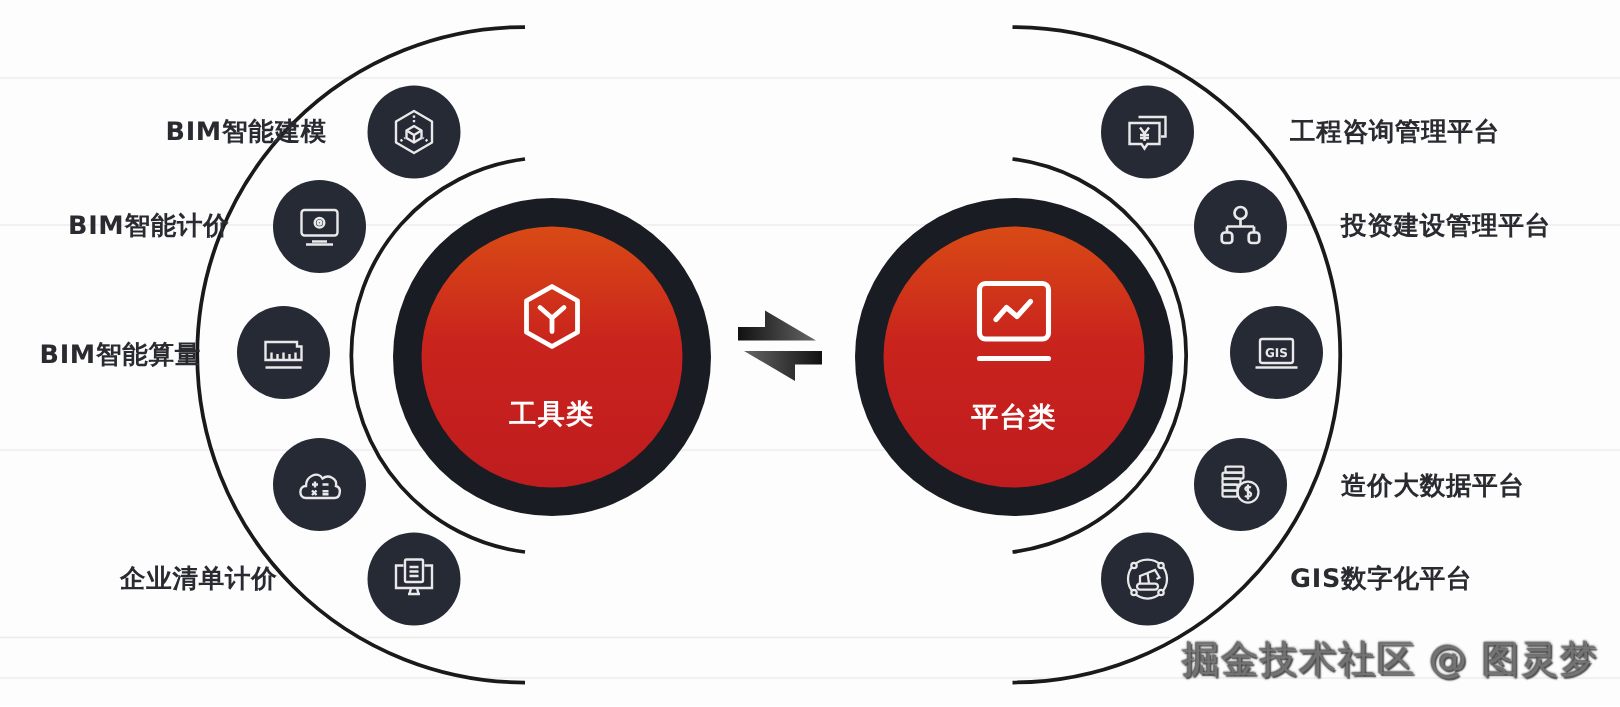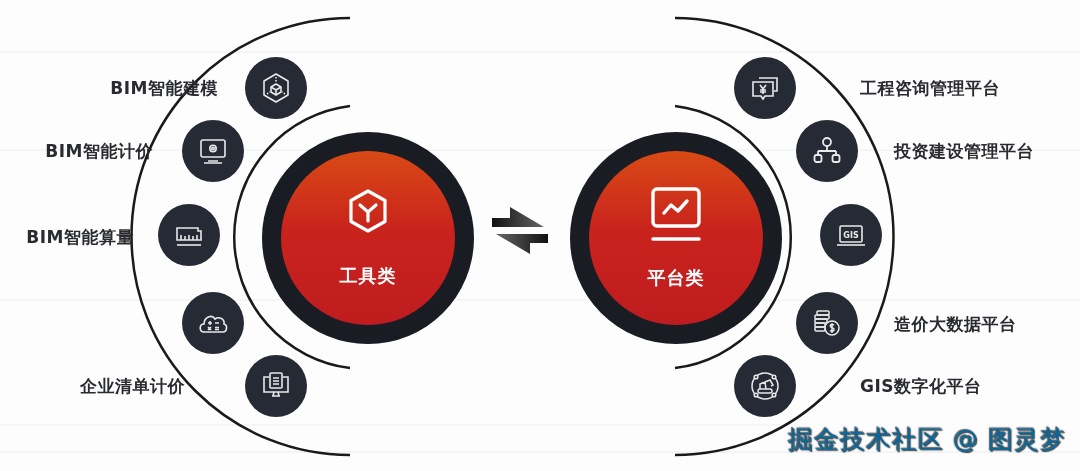--- a/index.html
+++ b/index.html
@@ -9,21 +9,21 @@
   .label { position: absolute; font-weight: bold; font-size: 17px; color: #2a2b30; white-space: nowrap; line-height: 20px; letter-spacing: 0.5px; }
   .label.left { text-align: right; }
   .icon-circle { position: absolute; width: 62px; height: 62px; border-radius: 50%; background: #262a35; display: flex; align-items: center; justify-content: center; }
   .icon-circle svg { width: 34px; height: 34px; }
   .hub { position: absolute; width: 212px; height: 212px; border-radius: 50%; background: #1a1c24; }
   .hub-inner { position: absolute; left: 19px; top: 19px; width: 174px; height: 174px; border-radius: 50%;
     background: linear-gradient(180deg, #d94a15 0%, #c9231d 45%, #bf1c1f 100%);
     display: flex; flex-direction: column; align-items: center; justify-content: center; gap: 16px; }
   .hub-title { color: #ffffff; font-weight: bold; font-size: 18px; margin-top: 14px; letter-spacing: 1px; }
   .swap { position: absolute; left: 492px; top: 205px; }
-  .watermark { position: absolute; right: 14px; top: 423px; font-size: 25px; color: #0369a1; letter-spacing: 1px;
+  .watermark { position: absolute; right: 14px; top: 423px; font-size: 25px; color: #737373; letter-spacing: 1px;
     text-shadow: 0 0 2px #555, 1px 1px 1px #444, -1px -1px 1px #666; font-family: "DejaVu Sans", sans-serif; }
 </style>
 </head>
 <body>
 
 <div class="stage">
 
   <svg class="bgsvg" width="1080" height="471">
 
     <g stroke="#ececec" stroke-width="1">

